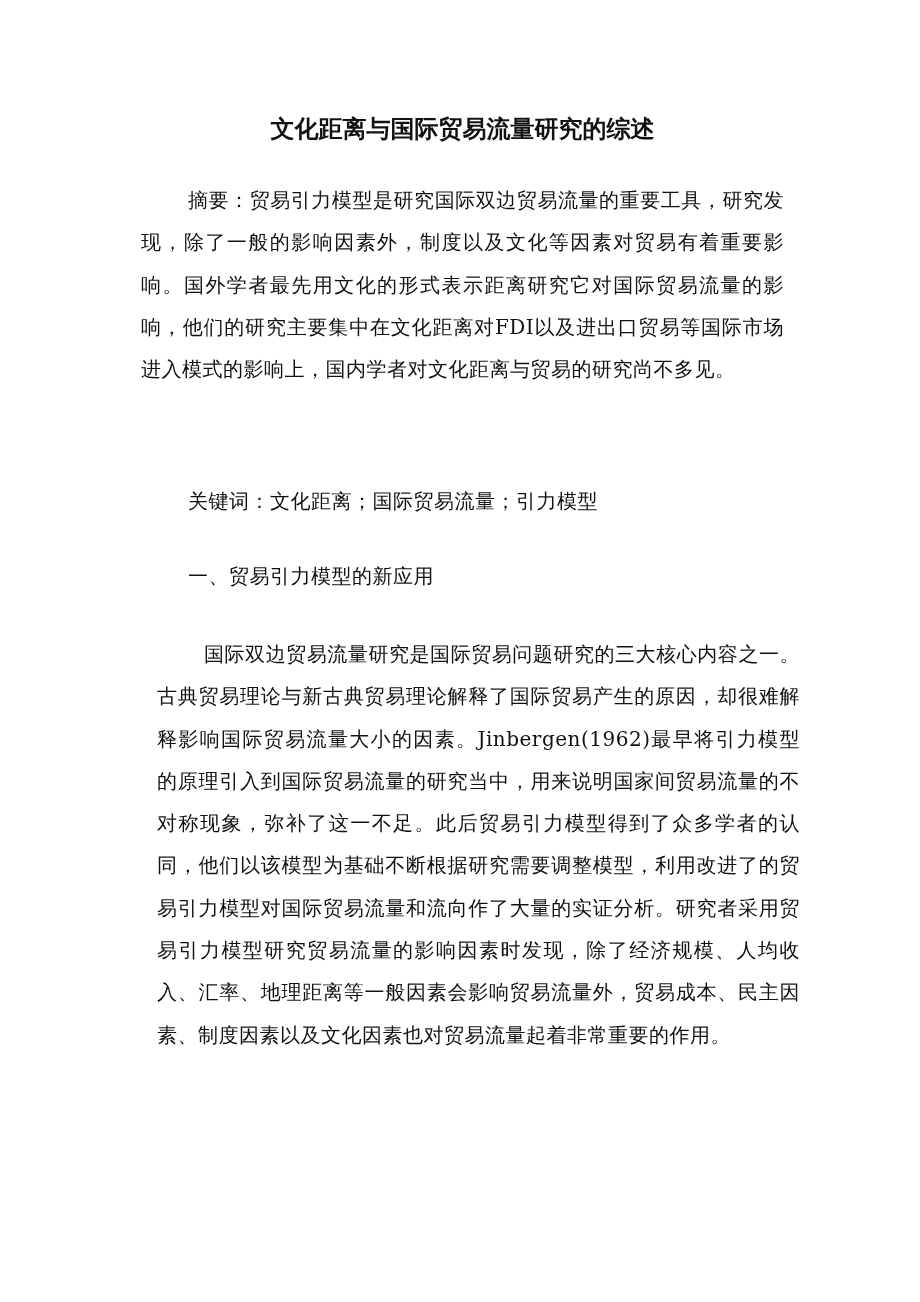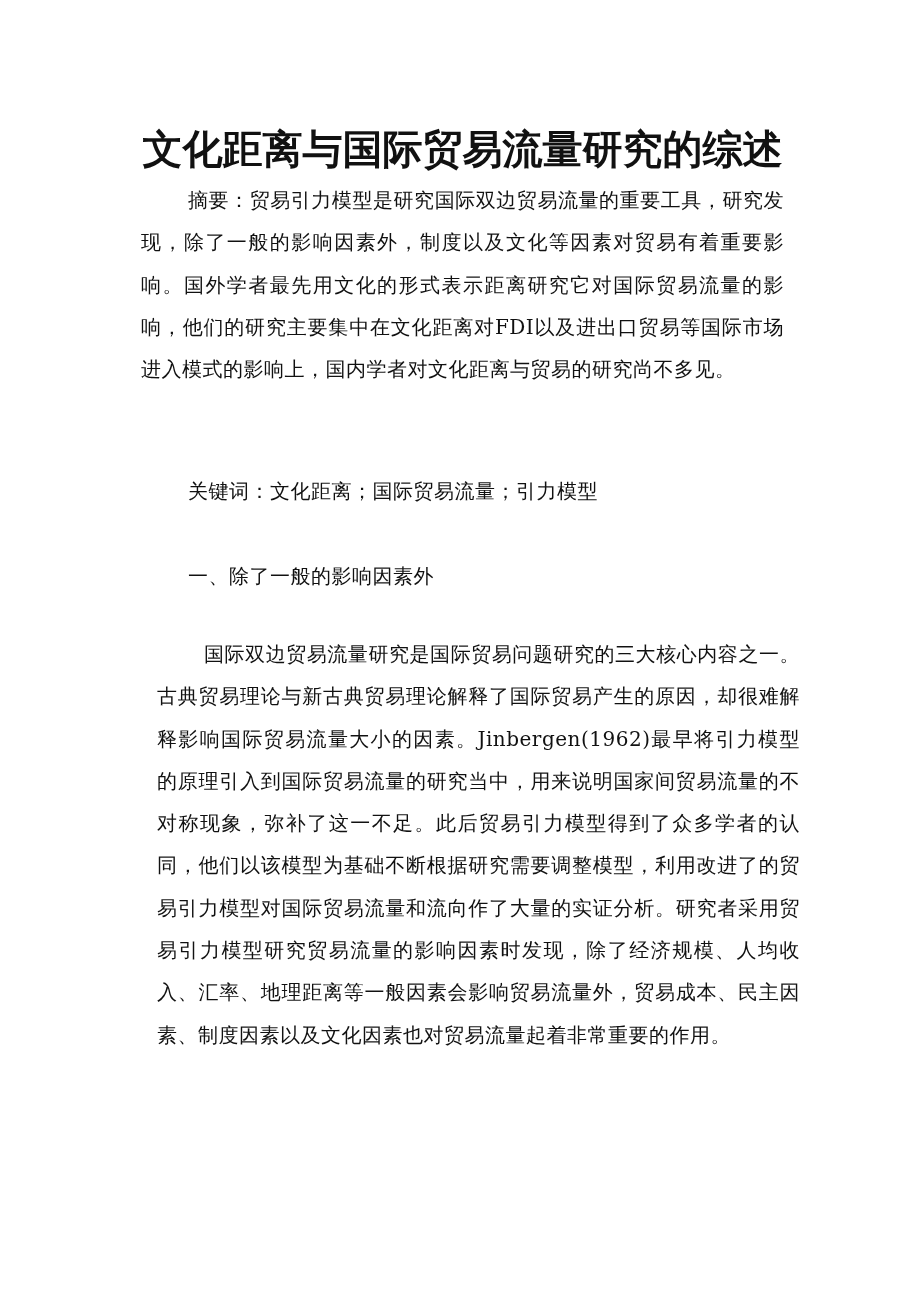--- a/index.html
+++ b/index.html
@@ -17,52 +17,52 @@
   }
   .page {
     position: absolute;
     left: 141px;
     top: 0;
     width: 643px;
   }
   .title {
     position: absolute;
     left: -10px;
-    top: 124px;
+    top: 104px;
     width: 663px;
     text-align: center;
     font-family: "DejaVu Sans", "Liberation Sans", sans-serif;
     font-weight: bold;
-    font-size: 40px;
+    font-size: 24px;
     line-height: 50px;
     letter-spacing: 0px;
     white-space: nowrap;
   }
   .body-text {
     position: absolute;
     left: 0;
     width: 643px;
     font-size: 20px;
     line-height: 42.3px;
     text-align: justify;
     text-align-last: left;
     letter-spacing: 0.5px;
   }
   .indent { text-indent: 47px; }
   .abstract { top: 179px; }
-  .keywords { top: 470px; }
+  .keywords { top: 480px; }
   .section-heading { top: 555px; }
   .paragraph-1 { top: 617px; }
 </style>
 </head>
 <body>
 
 <div class="page">
   <div class="title">文化距离与国际贸易流量研究的综述</div>
 
   <p class="body-text indent abstract" style="margin:0;">摘要：贸易引力模型是研究国际双边贸易流量的重要工具，研究发现，除了一般的影响因素外，制度以及文化等因素对贸易有着重要影响。国外学者最先用文化的形式表示距离研究它对国际贸易流量的影响，他们的研究主要集中在文化距离对FDI以及进出口贸易等国际市场进入模式的影响上，国内学者对文化距离与贸易的研究尚不多见。</p>
 
   <p class="body-text indent keywords" style="margin:0;">关键词：文化距离；国际贸易流量；引力模型</p>
 
-  <p class="body-text indent section-heading" style="margin:0;">一、除了一般的影响因素外</p>
+  <p class="body-text indent section-heading" style="margin:0;">一、贸易引力模型的新应用</p>
 
   <p class="body-text indent paragraph-1" style="margin:16px;">国际双边贸易流量研究是国际贸易问题研究的三大核心内容之一。古典贸易理论与新古典贸易理论解释了国际贸易产生的原因，却很难解释影响国际贸易流量大小的因素。Jinbergen(1962)最早将引力模型的原理引入到国际贸易流量的研究当中，用来说明国家间贸易流量的不对称现象，弥补了这一不足。此后贸易引力模型得到了众多学者的认同，他们以该模型为基础不断根据研究需要调整模型，利用改进了的贸易引力模型对国际贸易流量和流向作了大量的实证分析。研究者采用贸易引力模型研究贸易流量的影响因素时发现，除了经济规模、人均收入、汇率、地理距离等一般因素会影响贸易流量外，贸易成本、民主因素、制度因素以及文化因素也对贸易流量起着非常重要的作用。</p>
 </div>
 
 </body></html>

